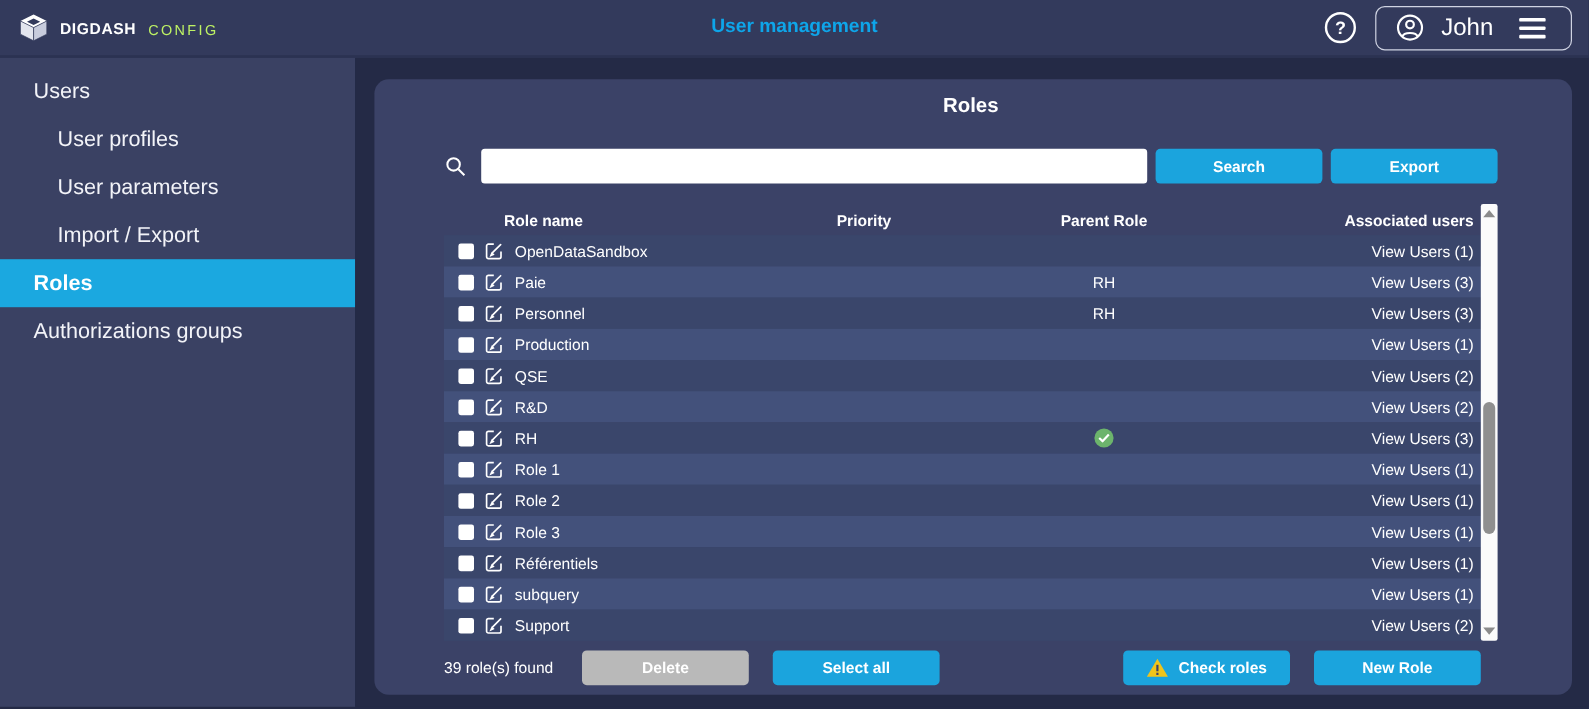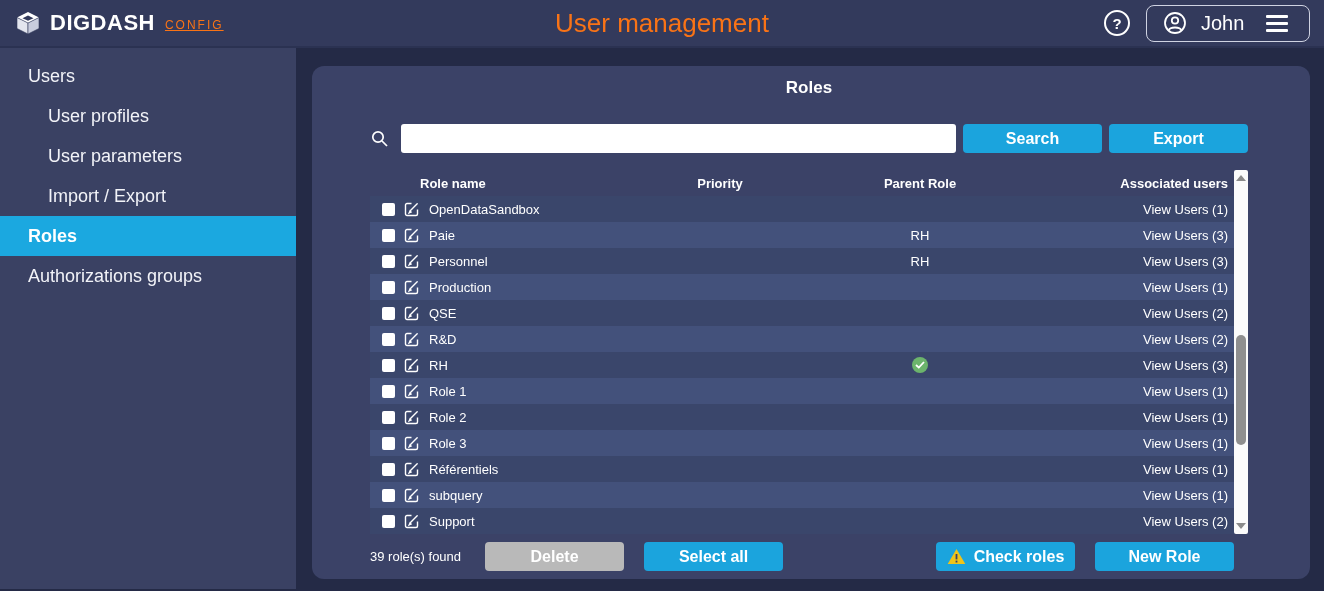--- a/index.html
+++ b/index.html
@@ -10,25 +10,25 @@
     color:#fff;
     font-size:13px;
   }
   
   .topbar {
     position:relative; height:48px; background:#333a5c;
     display:flex; align-items:center; padding:0 14px;
     border-bottom:2px solid #2b3252;
   }
   .brand { display:flex; align-items:center; gap:8px; }
-  .brand-name { font-size:22px; font-weight:bold; letter-spacing:.5px; }
-  .brand-suffix { font-size:12px; letter-spacing:2px; color:#f97316; margin-left:2px; margin-top:3px;text-decoration:underline; }
+  .brand-name { font-size:13px; font-weight:bold; letter-spacing:.5px; }
+  .brand-suffix { font-size:12px; letter-spacing:2px; color:#bef264; margin-left:2px; margin-top:3px; }
   .topbar-title {
     position:absolute; left:0; right:0; text-align:center;
-    font-size:26px; color:#f97316; pointer-events:none;
+    font-size:16px; color:#0ea5e9; pointer-events:none;font-weight:bold;
   }
   .topbar-right { margin-left:auto; display:flex; align-items:center; gap:16px; z-index:2; }
   .help-btn {
     width:26px; height:26px; border:2px solid #fff; border-radius:50%;
     display:flex; align-items:center; justify-content:center;
     font-size:15px; font-weight:bold; cursor:pointer;
   }
   .user-box {
     display:flex; align-items:center; gap:14px;
     border:1px solid #cfd3e2; border-radius:8px;
@@ -56,21 +56,21 @@
   
   .search-row { display:flex; align-items:center; margin-top:26px; gap:7px; }
   .search-icon { flex:none; width:24px; display:flex; justify-content:flex-start; }
   .search-input {
     flex:1; height:29px; border:none; border-radius:3px;
     background:#fff; padding:0 10px; font-size:13px; outline:none;
     font-family:"Liberation Sans", sans-serif;
   }
   .btn {
     height:29px; width:139px; border:none; border-radius:4px;
-    background:#1ba4dd; color:#fff; font-weight:bold; font-size:16px;
+    background:#1ba4dd; color:#fff; font-weight:bold; font-size:13px;
     cursor:pointer; font-family:"Liberation Sans", sans-serif;
     display:flex; align-items:center; justify-content:center; gap:8px;
     flex:none;
   }
   .btn.disabled { background:#b9b9b9; cursor:default; }
   
   .table-wrap { position:relative; margin-top:17px; padding-right:14px; }
   .thead, .trow {
     display:grid; grid-template-columns:260px 180px 220px 1fr;
     align-items:center; height:26px;

